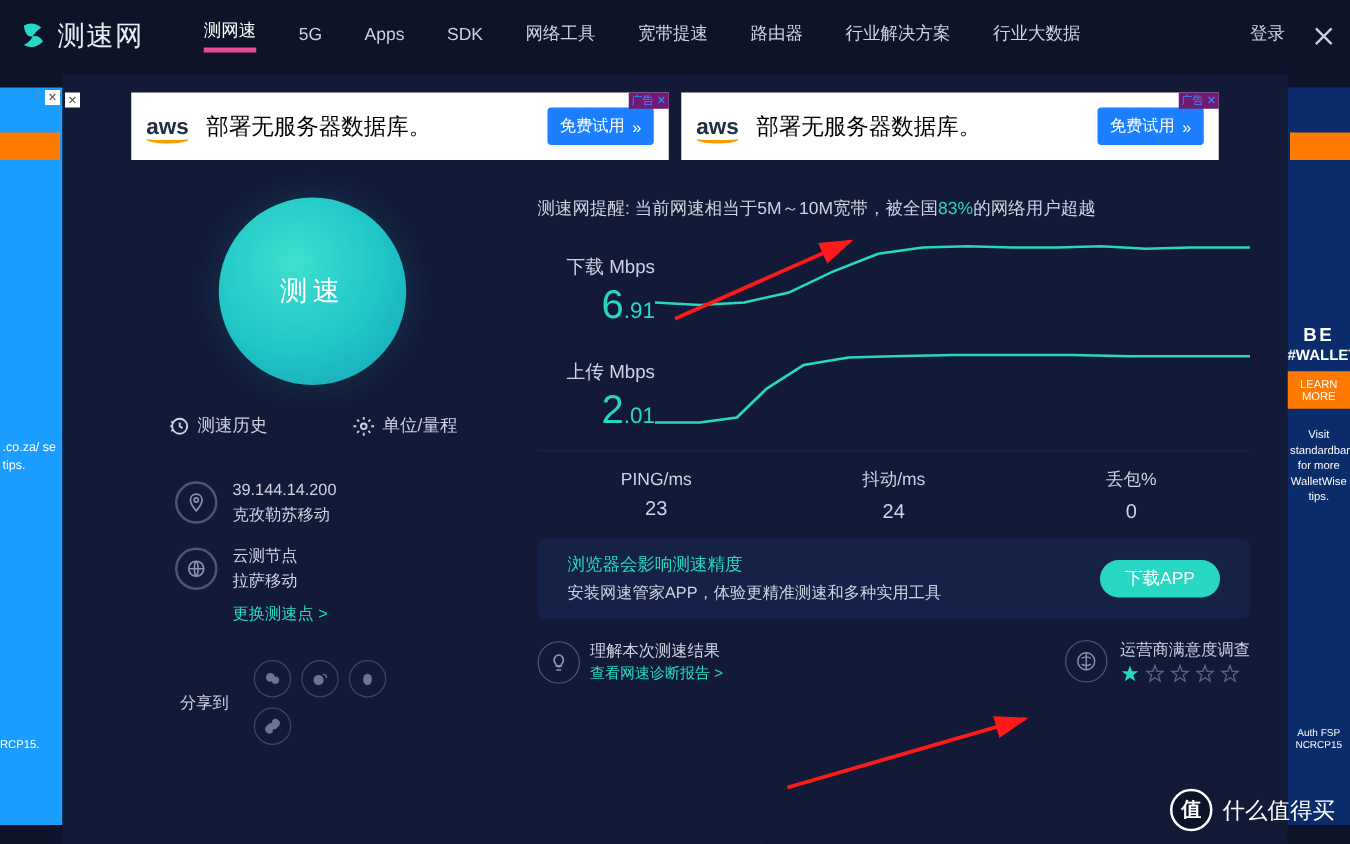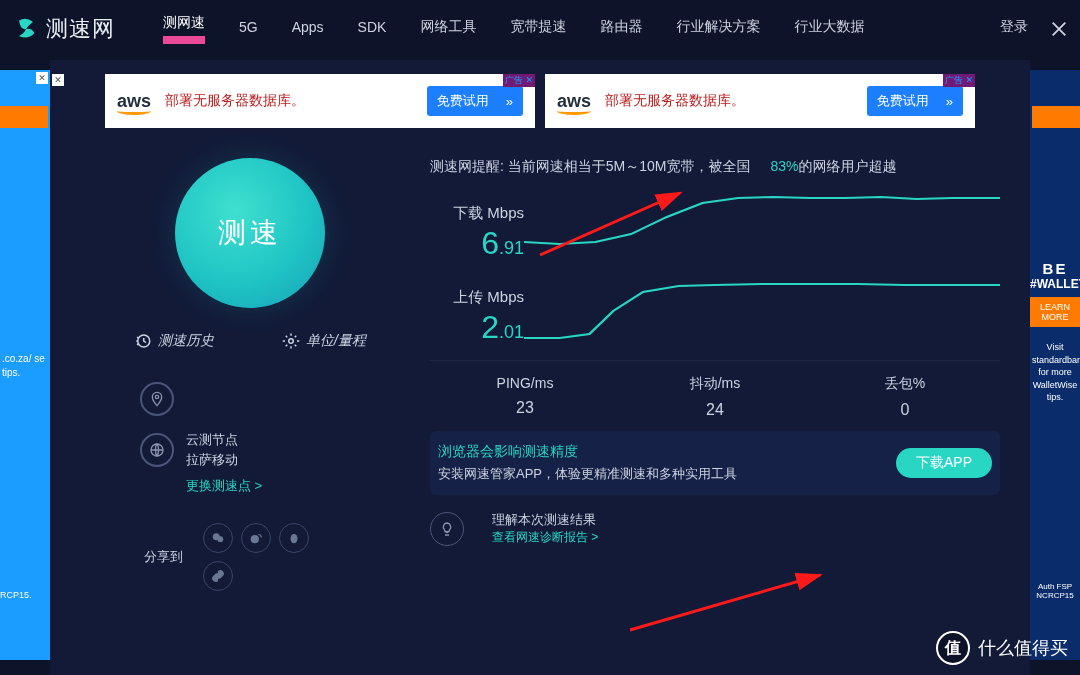--- a/index.html
+++ b/index.html
@@ -15,21 +15,21 @@
 .header {
   height: 58px;
   display: flex; align-items: center;
   padding: 14px 12px;
 }
 .logo { display: flex; align-items: center; gap: 6px; margin-right: 48px; }
 .logo-icon { width: 28px; height: 28px; }
 .logo-text { font-size: 22px; color: #e8ecf3; font-weight: 500; letter-spacing: 1px; }
 .nav { display: flex; gap: 34px; align-items: center; }
 .nav-item { font-size: 14px; color: #cdd3e0; cursor: pointer; padding-bottom: 4px; }
-.nav-item.active { border-bottom: 8px solid #ec4899; color: #fff; }
+.nav-item.active { border-bottom: 4px solid #ec4899; color: #fff; }
 .header-right { margin-left: auto; display: flex; align-items: center; gap: 22px; }
 .close-x { width: 18px; height: 18px; cursor: pointer; }
 
 
 .side-ad {
   position: absolute; top: 70px; width: 50px; height: 590px;
 }
 .side-ad.left { left: 0; background: #1b9cff; }
 .side-ad.right { right: 0; background: #0b2c6b; color: #fff; padding-top: 190px; text-align: center; font-size: 11px; }
 .side-ad .close-sq { position: absolute; top: 2px; right: 2px; width: 12px; height: 12px; background: #fff; color: #555; font-size: 9px; line-height: 12px; text-align: center; cursor: pointer; }
@@ -46,73 +46,73 @@
 }
 .ad-row { display: flex; gap: 10px; justify-content: center; padding: 14px 30px 0; position: relative; }
 .ad-row .close-sq { position: absolute; top: 14px; left: 2px; width: 12px; height: 12px; background: #fff; color: #555; font-size: 9px; line-height: 12px; text-align: center; cursor: pointer; }
 .ad-banner {
   flex: 1; height: 54px; background: #fff; display: flex; align-items: center;
   padding: 0 12px; position: relative; max-width: 430px;
 }
 .ad-label { position: absolute; top: 0; right: 0; font-size: 9px; color: #1b9cff; background: #701a75; padding: 0 2px; }
 .aws-logo { font-size: 18px; font-weight: 600; color: #232f3e; position: relative; margin-right:14px; }
 .aws-logo::after { content: ""; position: absolute; left: 0; right: 0; bottom: -3px; height: 5px; border-bottom: 3px solid #ff9900; border-radius: 0 0 50% 50%; }
-.ad-text { color: #b91c1c; font-size: 14px; font-weight: 500; flex: 1; }
-.ad-btn { background: #1b7fff; color: #fff; font-size: 13px; padding: 6px 10px; border-radius: 3px; cursor: pointer; display: flex; align-items: center; gap: 17px; }
+.ad-text { color: #000000; font-size: 18px; font-weight: 500; flex: 1; }
+.ad-btn { background: #1b7fff; color: #fff; font-size: 13px; padding: 6px 10px; border-radius: 3px; cursor: pointer; display: flex; align-items: center; gap: 6px; }
 
 .main-row { display: flex; padding: 30px 30px 0 50px; gap: 30px; }
 
 
 .left-panel { width: 300px; }
 .speed-btn {
   width: 150px; height: 150px; border-radius: 50%;
   background: radial-gradient(circle at 40% 35%, #3fe0d0 0%, #1fc4c4 55%, #17a0b8 100%);
   display: flex; align-items: center; justify-content: center;
   margin: 0 auto 24px;
   cursor: pointer;
   box-shadow: 0 0 30px rgba(39,215,196,.15);
 }
-.speed-btn span { font-size: 28px; color: #fff; letter-spacing: 4px; }
+.speed-btn span { font-size: 22px; color: #fff; letter-spacing: 4px; }
 .left-links { display: flex; justify-content: space-around; margin: 4px 0 32px; }
-.left-link { display: flex; gap: 6px; font-size: 14px; color: #cdd3e0; cursor: pointer; font-style: italic; }
+.left-link { display: flex; gap: 6px; font-size: 14px; color: #cdd3e0; cursor: pointer; }
 .left-link svg { width: 18px; height: 18px; }
 .info-row { display: flex; align-items: center; gap: 12px; margin-bottom: 14px; padding-left: 40px; }
 .info-icon { width: 34px; height: 34px; border: 2px solid #4a5578; border-radius: 50%; display: flex; align-items: center; justify-content: center; flex-shrink: 0; }
 .info-icon svg { width: 16px; height: 16px; }
 .info-text { font-size: 13px; line-height: 1.5; }
 .change-node { color: #27d7c4; font-size: 13px; cursor: pointer; padding-left: 86px; margin-top: -6px; }
 .share-row { display: flex; align-items: center; gap: 20px; margin-top: 28px; padding-left: 44px; }
 .share-label { font-size: 13px; }
 .share-icons { display: flex; gap: 8px; flex-wrap: wrap; width: 110px; }
 .share-ic { width: 30px; height: 30px; border: 1.5px solid #3a4568; border-radius: 50%; display: flex; align-items: center; justify-content: center; cursor: pointer; }
 .share-ic svg { width: 14px; height: 14px; fill: #6b7694; }
 
 
 .right-panel { flex: 1; }
 .alert-line { font-size: 14px; margin-bottom: 16px; }
-.alert-line .hl { color: #27d7c4; padding-left: 20px; }
+.alert-line .hl { color: #27d7c4; }
 .chart-block { display: flex; align-items: flex-end; margin-bottom: 14px; text-align: right; }
 .chart-label { width: 94px; }
 .chart-label .t1 { font-size: 15px; color: #cdd3e0; margin-bottom: 2px; }
 .chart-label .t2 { font-size: 32px; color: #27d7c4; font-weight: 300; }
 .chart-label .t2 small { font-size: 18px; }
 .chart-svg { flex: 1; height: 70px; }
 .metrics-row { display: flex; margin: 14px 0 12px; border-top: 1px solid rgba(255,255,255,.05); padding-top: 14px; }
 .metric { flex: 1; text-align: center; }
 .metric .m1 { font-size: 14px; color: #cdd3e0; margin-bottom: 8px; }
 .metric .m2 { font-size: 16px; color: #cdd3e0; }
 .tip-box {
-  background: #162147; border-radius: 6px; padding: 12px 8px;
+  background: #162147; border-radius: 6px; padding: 12px 24px;
   display: flex; align-items: center; margin: 8px 0 16px;
 }
 .tip-texts { flex: 1; }
 .tip-title { color: #27d7c4; font-size: 14px; margin-bottom: 4px; }
 .tip-sub { font-size: 13px; color: #cdd3e0; }
 .dl-btn { background: #27d7c4; color: #fff; border-radius: 16px; padding: 6px 20px; font-size: 14px; cursor: pointer; }
-.bottom-row { display: flex; align-items: flex-end; gap: 28px; margin-top: 6px; }
+.bottom-row { display: flex; align-items: flex-end; gap: 8px; margin-top: 6px; }
 .bulb { width: 34px; height: 34px; border: 1.5px solid #4a5578; border-radius: 50%; display: flex; align-items: center; justify-content: center; }
 .understand .l1 { font-size: 13px; }
 .understand .l2 { font-size: 12px; color: #27d7c4; cursor: pointer; }
 .survey { margin-left: auto; display: flex; align-items: center; gap: 10px; }
 .surv-ic { width: 34px; height: 34px; border: 1.5px solid #4a5578; border-radius: 50%; display: flex; align-items: center; justify-content: center; }
 .surv-txt .s1 { font-size: 13px; margin-bottom: 2px; }
 .stars { display: flex; gap: 4px; }
 .star { width: 16px; height: 16px; cursor: pointer; }
 
 
@@ -218,20 +218,24 @@
           <span>单位/量程</span>
         </div>
       </div>
       <div class="info-row">
         <div class="info-icon">
           <svg viewBox="0 0 24 24" fill="none" stroke="#8a93b0" stroke-width="2">
               <path d="M12 2C8 2 5 5 5 9c0 5 7 13 7 13s7-8 7-13c0-4-3-7-7-7z"></path>
               <circle cx="12" cy="9" r="2.5"></circle>
             </svg>
         </div>
+        <div class="info-text">
+          <div>39.144.14.200</div>
+          <div>克孜勒苏移动</div>
+        </div>
       </div>
       <div class="info-row">
         <div class="info-icon">
           <svg viewBox="0 0 24 24" fill="none" stroke="#8a93b0" stroke-width="2">
               <circle cx="12" cy="12" r="9"></circle>
               <path d="M3 12h18M12 3c3 3 3 15 0 18M12 3c-3 3-3 15 0 18"></path>
             </svg>
         </div>
         <div class="info-text">
           <div>云测节点</div>
@@ -319,20 +323,48 @@
 
       <div class="bottom-row">
         <div class="bulb">
           <svg viewBox="0 0 24 24" width="16" height="16" fill="none" stroke="#8a93b0" stroke-width="2">
               <path d="M9 21h6M10 17h4M12 3a6 6 0 00-4 10c1 1 1 2 1 3h6c0-1 0-2 1-3a6 6 0 00-4-10z"></path>
             </svg>
         </div>
         <div class="understand">
           <div class="l1">理解本次测速结果</div>
           <div class="l2">查看网速诊断报告 &gt;</div>
+        </div>
+        <div class="survey">
+          <div class="surv-ic">
+            <svg viewBox="0 0 24 24" width="18" height="18" fill="none" stroke="#8a93b0" stroke-width="1.5">
+                <circle cx="12" cy="12" r="9"></circle>
+                <path d="M7 9c3-2 7-2 10 0M7 15c3 2 7 2 10 0M12 3v18"></path>
+              </svg>
+          </div>
+          <div class="surv-txt">
+            <div class="s1">运营商满意度调查</div>
+            <div class="stars">
+              <svg class="star" viewBox="0 0 24 24">
+                  <path d="M12 2l2.6 7h7.4l-6 4.6 2.3 7.4L12 16.8 5.7 21l2.3-7.4-6-4.6h7.4z" fill="#27d7c4"></path>
+                </svg>
+              <svg class="star" viewBox="0 0 24 24">
+                  <path d="M12 2l2.6 7h7.4l-6 4.6 2.3 7.4L12 16.8 5.7 21l2.3-7.4-6-4.6h7.4z" fill="none" stroke="#5a6588" stroke-width="1.5"></path>
+                </svg>
+              <svg class="star" viewBox="0 0 24 24">
+                  <path d="M12 2l2.6 7h7.4l-6 4.6 2.3 7.4L12 16.8 5.7 21l2.3-7.4-6-4.6h7.4z" fill="none" stroke="#5a6588" stroke-width="1.5"></path>
+                </svg>
+              <svg class="star" viewBox="0 0 24 24">
+                  <path d="M12 2l2.6 7h7.4l-6 4.6 2.3 7.4L12 16.8 5.7 21l2.3-7.4-6-4.6h7.4z" fill="none" stroke="#5a6588" stroke-width="1.5"></path>
+                </svg>
+              <svg class="star" viewBox="0 0 24 24">
+                  <path d="M12 2l2.6 7h7.4l-6 4.6 2.3 7.4L12 16.8 5.7 21l2.3-7.4-6-4.6h7.4z" fill="none" stroke="#5a6588" stroke-width="1.5"></path>
+                </svg>
+            </div>
+          </div>
         </div>
       </div>
     </div>
   </div>
 </div>
 
 <svg class="arrow" style="left:530px; top:185px;" width="170" height="80">
     <defs>
       <marker id="ah1" markerWidth="10" markerHeight="10" refX="8" refY="3" orient="auto">
         <path d="M0 0 L9 3 L0 6 z" fill="#ff1a1a"></path>

